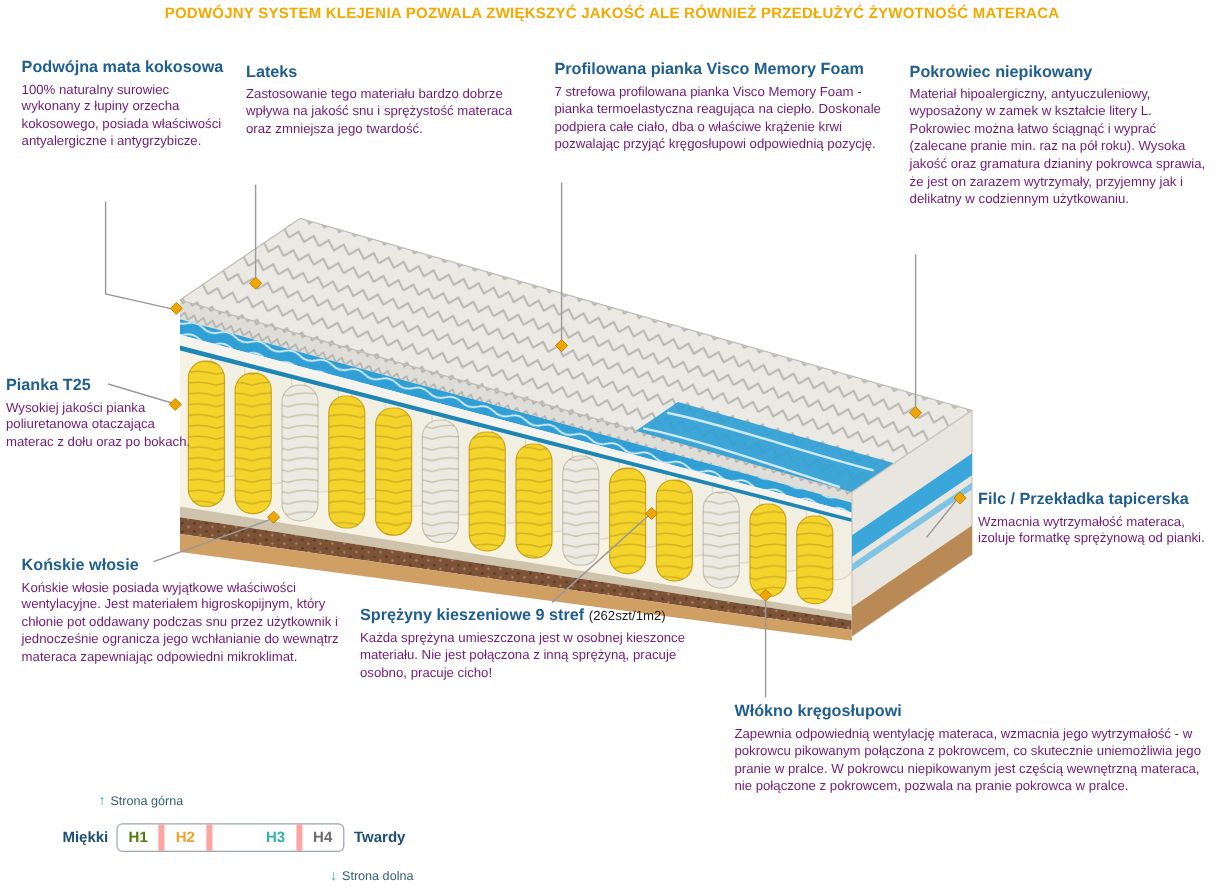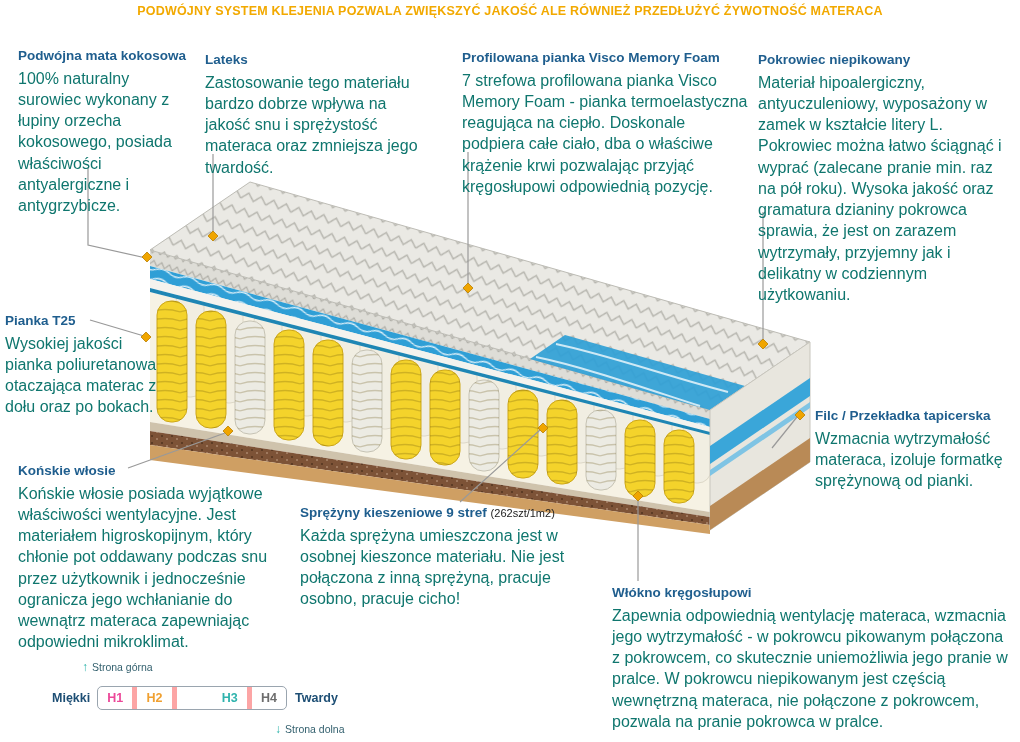--- a/index.html
+++ b/index.html
@@ -8,21 +8,21 @@
     position:relative; background:#ffffff; overflow:hidden;
     font-family:"Liberation Sans", sans-serif; color:#333;
   }
   .art { position:absolute; left:0; top:0; z-index:1; }
   .header {
     position:absolute; top:4px; left:0; right:0; z-index:3;
     text-align:center; font-size:12.5px; font-weight:bold; letter-spacing:.2px;
   }
   .callout { position:absolute; z-index:3; }
   .callout h3 { font-size:13.5px; font-weight:bold; color:#1f5e8e; margin-bottom:4px; line-height:1.15; }
-  .callout p  { font-size:16px; line-height:1.33; color:#0f766e; }
+  .callout p  { font-size:11px; line-height:1.33; color:#701a75; }
   .suffix { font-weight:normal; font-size:11px; color:#222; }
 
   
   .c-coco    { left:18px;  top:48px;  width:170px; }
   .c-latex   { left:205px; top:52px;  width:222px; }
   .c-visco   { left:462px; top:50px;  width:288px; }
   .c-cover   { left:758px; top:52px;  width:252px; }
   .c-t25     { left:5px;   top:313px; width:160px; }
   .c-horse   { left:18px;  top:463px; width:274px; }
   .c-springs { left:300px; top:505px; width:295px; }
@@ -231,21 +231,21 @@
   <h3>Włókno kręgosłupowi</h3>
   <p>Zapewnia odpowiednią wentylację materaca, wzmacnia jego wytrzymałość - w pokrowcu pikowanym połączona z pokrowcem, co skutecznie uniemożliwia jego pranie w pralce. W pokrowcu niepikowanym jest częścią wewnętrzną materaca, nie połączone z pokrowcem, pozwala na pranie pokrowca w pralce.</p>
 </div>
 
 <div class="scale">
   <div class="s-top">
     <span class="arrow" style="color: rgb(41, 178, 168);">↑</span><span>Strona górna</span>
   </div>
   <span class="s-soft">Miękki</span>
   <div class="pill">
-    <span style="color: #ec4899;">H1</span>
+    <span style="color: #4d7c0f;">H1</span>
     <span style="color: rgb(240, 160, 48);">H2</span>
     <span style="color: rgb(47, 179, 173); padding-left: 36px;">H3</span>
     <span style="color: rgb(109, 109, 109);">H4</span>
   </div>
   <span class="s-hard">Twardy</span>
   <div class="s-bottom">
     <span class="arrow" style="color: rgb(41, 178, 168);">↓</span><span>Strona dolna</span>
   </div>
 </div>
 

